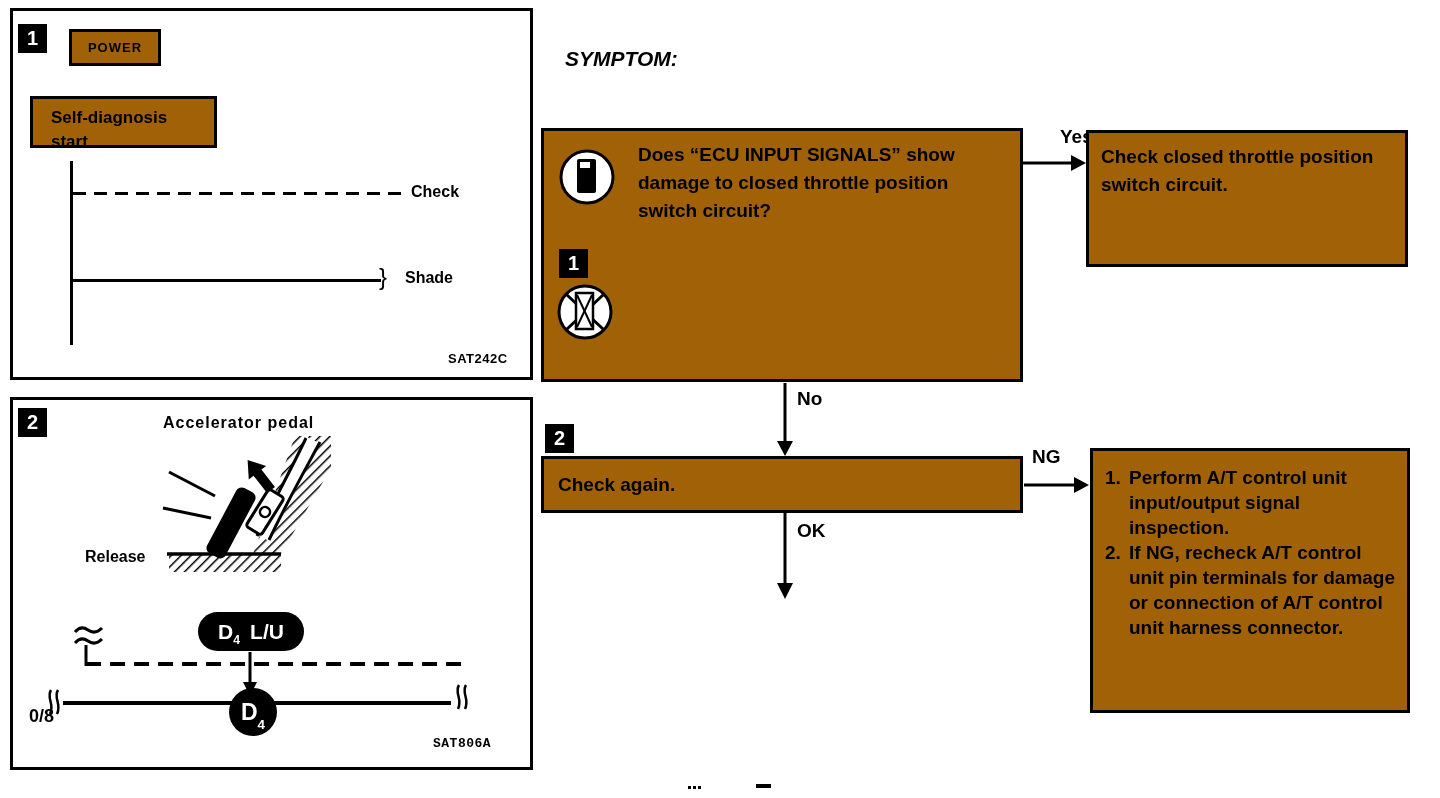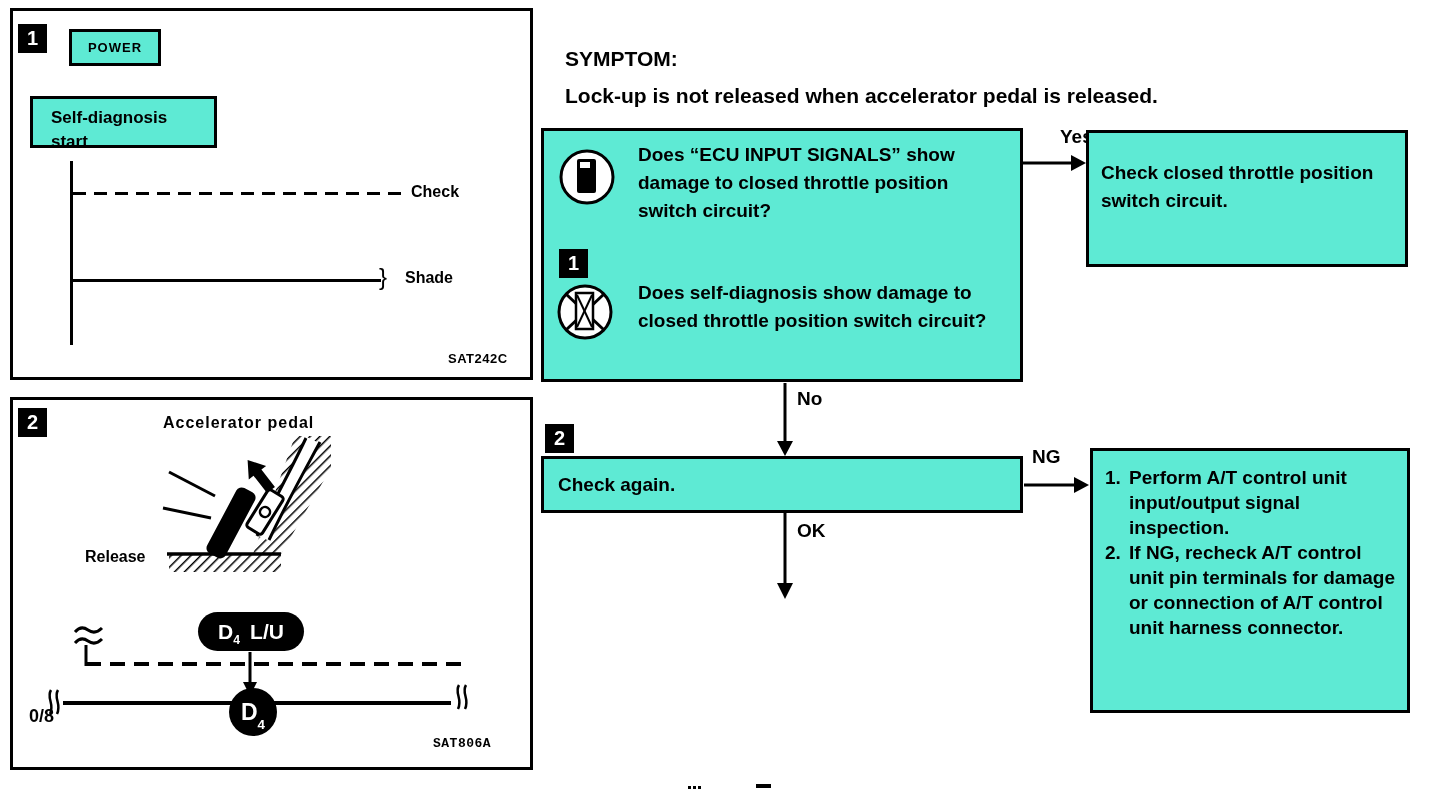--- a/index.html
+++ b/index.html
@@ -3,21 +3,21 @@
 <meta charset="utf-8">
 <style>
   html,body{margin:0;padding:0;background:#e8e8e8;}
   .page{
     position:relative;width:1440px;height:798px;background:#ffffff;
     color:#000;font-family:"Liberation Sans","DejaVu Sans",sans-serif;
     font-weight:700;overflow:hidden;
   }
   .abs{position:absolute;}
   .panel{position:absolute;border:3px solid #000;background:#fff;box-sizing:border-box;}
-  .box{position:absolute;border:3px solid #000;background:#5eead4;box-sizing:border-box;}
+  .box{position:absolute;border:3px solid #000;background:#a16207;box-sizing:border-box;}
   .badge{
     position:absolute;width:29px;height:29px;background:#000;color:#fff;
     display:flex;align-items:center;justify-content:center;font-size:20px;
   }
   .hline{position:absolute;background:#000;height:3px;}
   .vline{position:absolute;background:#000;width:3px;}
   .dash3{position:absolute;height:3px;background:repeating-linear-gradient(90deg,#000 0 13px,transparent 13px 21px);}
   .dash4{position:absolute;height:4px;background:repeating-linear-gradient(90deg,#000 0 15px,transparent 15px 24px);}
   .lbl{position:absolute;white-space:nowrap;}
   .f16{font-size:16px;}
@@ -137,22 +137,21 @@
 
     <div class="gearcircle" style="left:216px;top:288px;width:48px;height:48px;">
       <span>D</span>
         <span class="sub">4</span>
     </div>
 
     <div class="lbl" style="left:16px;top:306px;font-size:18px;">0/8</div>
     <div class="refcode" style="left:420px;top:336px;font-family:Liberation Mono, monospace;">SAT806A</div>
   </div>
 
-  <div class="lbl" style="left:565px;top:47px;font-size:21px;">SYMPTOM:</div>
-  <div class="lbl" style="left:565px;top:84px;font-size:21px;">Lock-up is not released when accelerator pedal is released.</div>
+  <div class="lbl" style="left:565px;top:47px;font-size:21px;font-style:italic;">SYMPTOM:</div>
 
   <div class="box" style="left:541px;top:128px;width:482px;height:254px;">
 
     <svg class="abs" style="left:14px;top:17px;" width="58" height="58" viewBox="0 0 58 58">
       <circle cx="29" cy="29" r="26" fill="#fff" stroke="#000" stroke-width="3"></circle>
       <rect x="19" y="11" width="19" height="34" rx="2" fill="#000"></rect>
       <rect x="22" y="14" width="10" height="6" fill="#fff"></rect>
     </svg>
     <div class="qtext" style="left:94px;top:10px;width:372px;">Does “ECU INPUT SIGNALS” show damage to closed throttle position switch circuit?</div>
 
@@ -160,29 +159,28 @@
     <div class="badge" style="left:15px;top:118px;">1</div>
 
     <svg class="abs" style="left:12px;top:152px;" width="58" height="58" viewBox="0 0 58 58">
       <circle cx="29" cy="29" r="26" fill="#fff" stroke="#000" stroke-width="3"></circle>
       <line x1="10" y1="11" x2="48" y2="47" stroke="#000" stroke-width="3"></line>
       <line x1="10" y1="47" x2="48" y2="11" stroke="#000" stroke-width="3"></line>
       <rect x="20" y="10" width="17" height="36" fill="#fff" stroke="#000" stroke-width="2.5"></rect>
       <line x1="21" y1="12" x2="36" y2="44" stroke="#000" stroke-width="2"></line>
       <line x1="36" y1="12" x2="21" y2="44" stroke="#000" stroke-width="2"></line>
     </svg>
-    <div class="qtext" style="left:94px;top:148px;width:372px;">Does self-diagnosis show damage to closed throttle position switch circuit?</div>
   </div>
 
   <div class="lbl f19" style="left:1060px;top:126px;">Yes</div>
   <svg class="abs" style="left:1023px;top:150px;" width="64" height="26" viewBox="0 0 64 26">
     <line x1="0" y1="13" x2="50" y2="13" stroke="#000" stroke-width="3"></line>
     <polygon points="48,5 48,21 63,13" fill="#000"></polygon>
   </svg>
-  <div class="box" style="left:1086px;top:130px;width:322px;height:137px;padding:26px 12px;font-size:19px;line-height:28px;">Check closed throttle position switch circuit.</div>
+  <div class="box" style="left:1086px;top:130px;width:322px;height:137px;padding:10px 12px;font-size:19px;line-height:28px;">Check closed throttle position switch circuit.</div>
 
   <div class="lbl f19" style="left:797px;top:388px;">No</div>
   <svg class="abs" style="left:774px;top:383px;" width="22" height="74" viewBox="0 0 22 74">
     <line x1="11" y1="0" x2="11" y2="60" stroke="#000" stroke-width="3"></line>
     <polygon points="3,58 19,58 11,73" fill="#000"></polygon>
   </svg>
 
   <div class="badge" style="left:545px;top:424px;">2</div>
   <div class="box" style="left:541px;top:456px;width:482px;height:57px;display:flex;align-items:center;padding-left:14px;font-size:19px;">Check again.</div>
 

